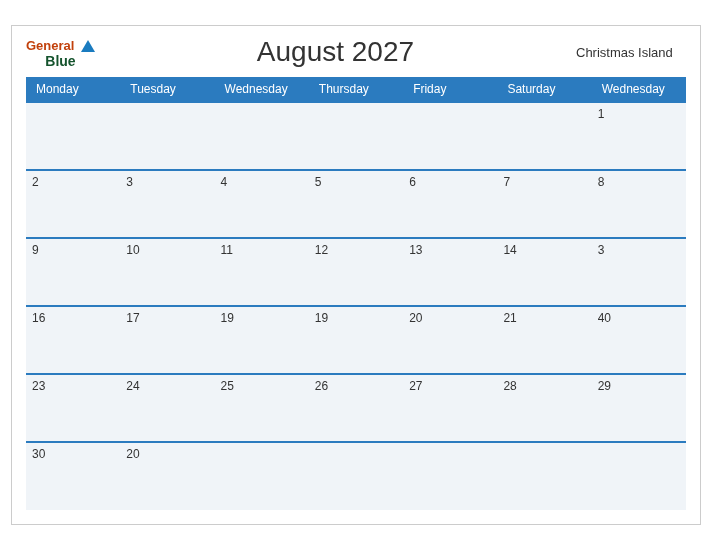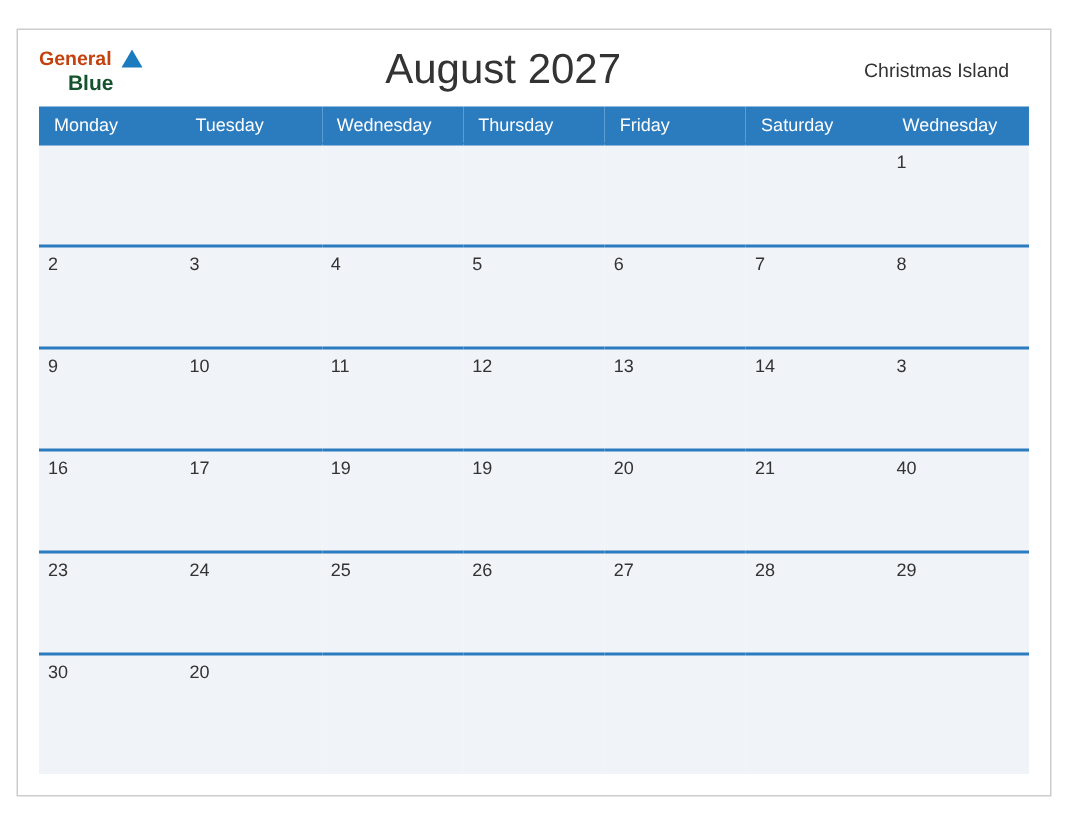--- a/index.html
+++ b/index.html
@@ -86,21 +86,21 @@
       border-right: none;
       border-bottom: none;
       border-left: none;
       width: calc(100% / 7);
       height: 68px;
     }
     .calendar-grid td.empty {
       background: #f0f4f8;
     }
     .calendar-grid tr:last-child td {
-      height: 80px;
+      height: 68px;
     }
   </style>
 </head>
 <body>
 
 <div class="calendar-container">
   <div class="calendar-header">
     <div class="logo">
       <div>
         <span class="logo-general">General</span>

